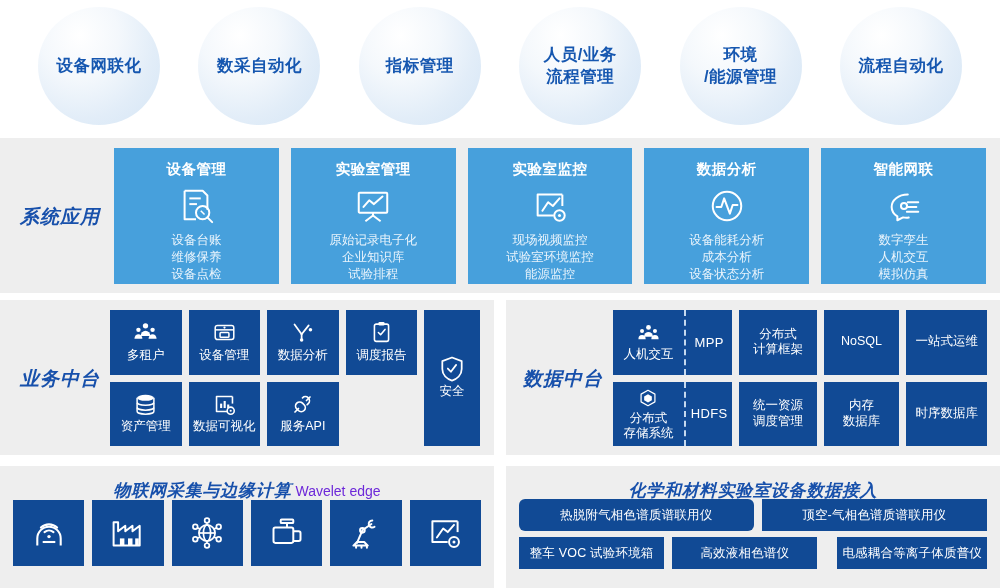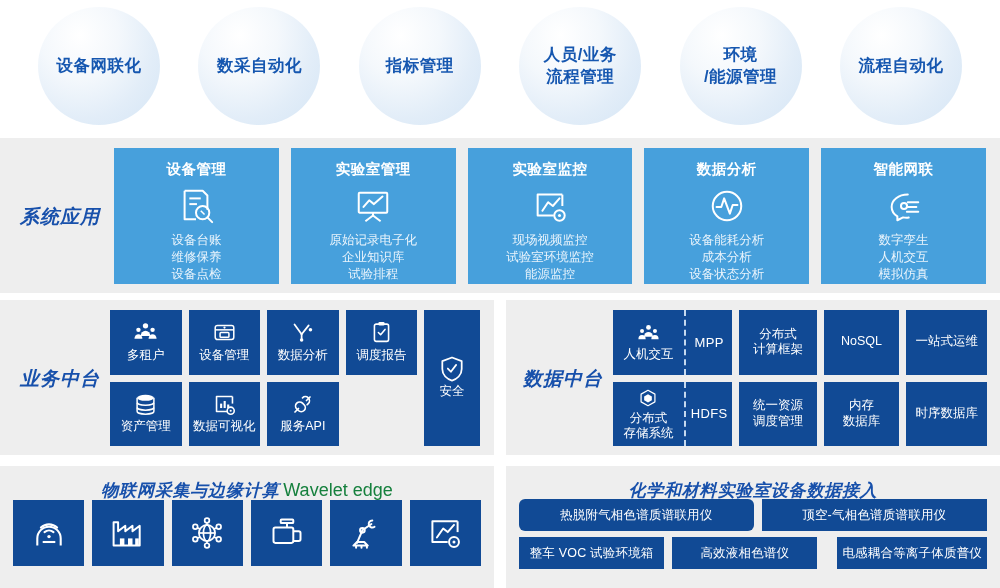--- a/index.html
+++ b/index.html
@@ -105,21 +105,21 @@
   #band-lab { left: 506px; top: 466px; width: 494px; height: 122px; }
 
   .band-head {
     position: absolute; width: 100%; top: 13px;
     text-align: center;
     color: #1750ab; font-weight: bold; font-style: italic;
     font-size: 17px; letter-spacing: .8px;
   }
   .band-head .sub {
     font-style: normal; font-weight: normal;
-    font-size: 18px; color: #15803d; letter-spacing: 0; margin-left: 4px;
+    font-size: 14px; color: #6d28d9; letter-spacing: 0; margin-left: 4px;
   }
 
   #iot-icons {
     position: absolute; left: 13px; top: 500px;
     width: 468px; height: 66px;
     display: flex; gap: 8px;
   }
   .iot-tile {
     flex: 1; background: #114a95;
     display: flex; align-items: center; justify-content: center;

